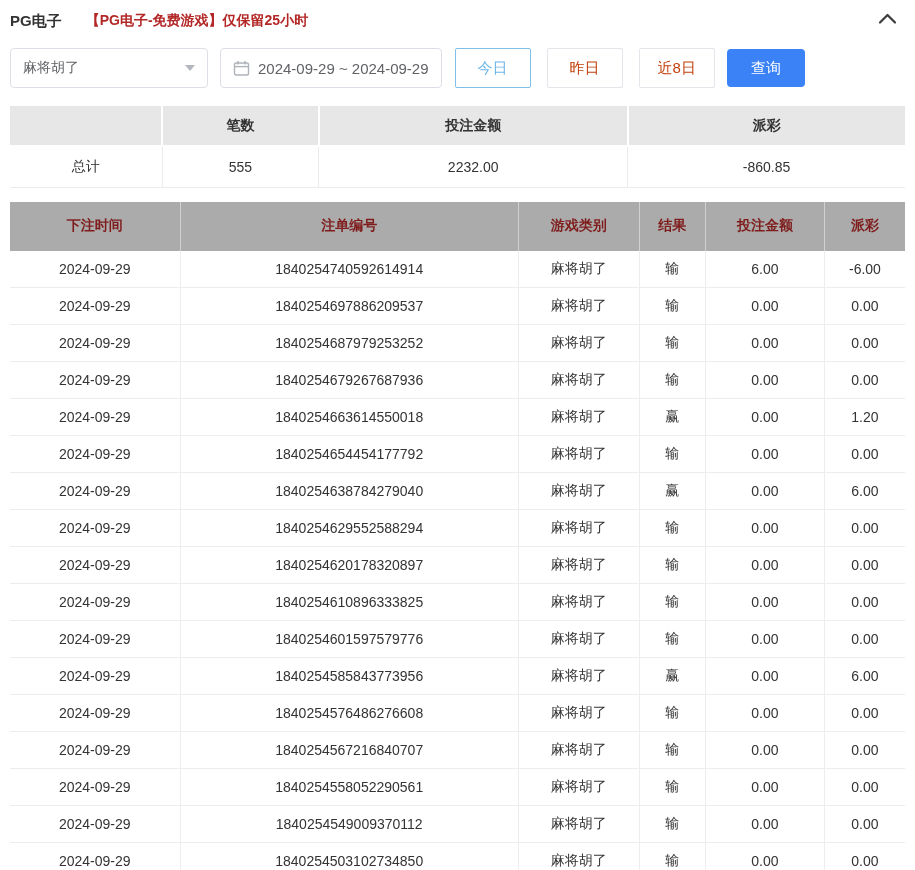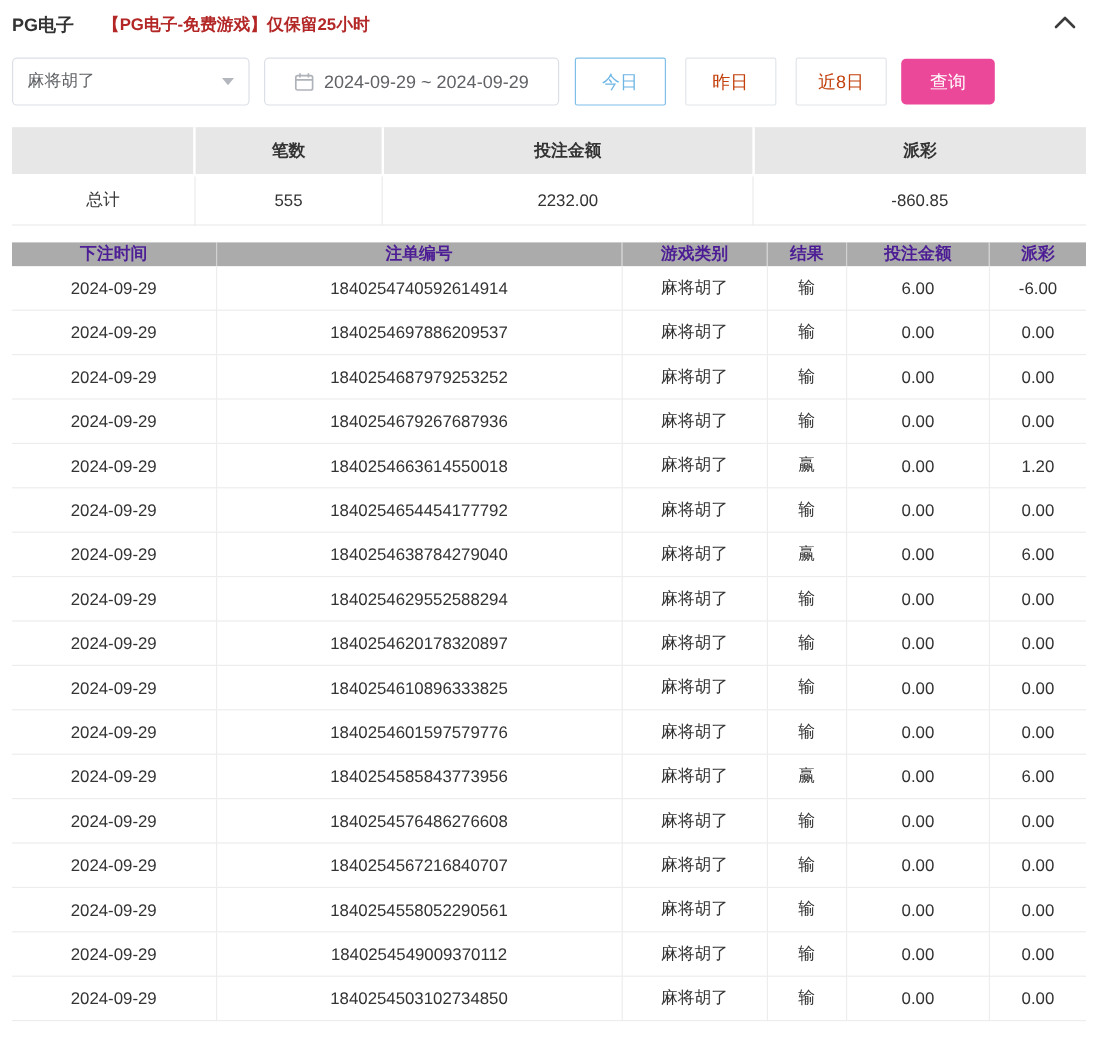--- a/index.html
+++ b/index.html
@@ -14,44 +14,44 @@
   .chevron { position: absolute; right: 8px; top: 12px; cursor: pointer; line-height: 0; }
 
   
   .filter-bar { display: flex; align-items: center; margin: 6px 0 18px; }
   .select-box { width: 198px; height: 40px; border: 1px solid #dcdfe6; border-radius: 4px;
     display: flex; align-items: center; justify-content: space-between; padding: 0 12px;
     font-size: 14px; color: #606266; cursor: pointer; background: #fff; }
   .caret-down { width: 0; height: 0; border-left: 5px solid transparent; border-right: 5px solid transparent;
     border-top: 6px solid #b4b7bd; }
   .date-box { height: 40px; border: 1px solid #dcdfe6; border-radius: 4px; margin-left: 12px;
-    display: flex; align-items: center; gap: 8px; padding: 0 24px; font-size: 15px; color: #606266;
+    display: flex; align-items: center; gap: 8px; padding: 0 12px; font-size: 15px; color: #606266;
     cursor: pointer; background: #fff; }
   .cal-icon { line-height: 0; }
   .btn-group { display: flex; gap: 16px; margin-left: 13px; }
   .qbtn { height: 40px; min-width: 76px; padding: 0 18px; border: 1px solid #e2e5ea; background: #fff;
     font-size: 15px; color: #c2410c; cursor: pointer; border-radius: 2px;
     font-family: "Liberation Sans", "DejaVu Sans", sans-serif; }
   .qbtn.active { border-color: #7fc0e8; color: #6fb6e5; }
   .query-btn { height: 38px; width: 78px; margin-left: 12px; border: none; border-radius: 4px;
-    background: #ec4899; color: #fff; font-size: 15px; cursor: pointer;
+    background: #3b82f6; color: #fff; font-size: 15px; cursor: pointer;
     font-family: "Liberation Sans", "DejaVu Sans", sans-serif; }
 
   
   table { width: 100%; border-collapse: collapse; table-layout: fixed; text-align: center; }
   .summary th { background: #e7e7e7; height: 40px; font-size: 14px; font-weight: bold; color: #333;
     border-right: 2px solid #fff; border-bottom: 2px solid #fff; }
   .summary th:last-child { border-right: none; }
   .summary td { height: 41px; font-size: 14px; color: #333;
     border-bottom: 1px solid #ececec; border-right: 1px solid #ececec; background: #fff; }
   .summary td:last-child { border-right: none; }
 
   
   .main-table { margin-top: 14px; }
-  .main-table th { background: #ababab; color: #4c1d95; height: 20px; font-size: 14px; font-weight: bold;
+  .main-table th { background: #ababab; color: #7f1d1d; height: 49px; font-size: 14px; font-weight: bold;
     border-right: 1px solid rgba(255,255,255,0.45); }
   .main-table th:last-child { border-right: none; }
   .main-table td { height: 37px; font-size: 14px; color: #333; background: #fff;
     border-bottom: 1px solid #ededed; border-right: 1px solid #ededed; }
   .main-table td:last-child { border-right: none; }
 
   .neg { color: #f15b66; }
 </style>
 </head>
 <body>

